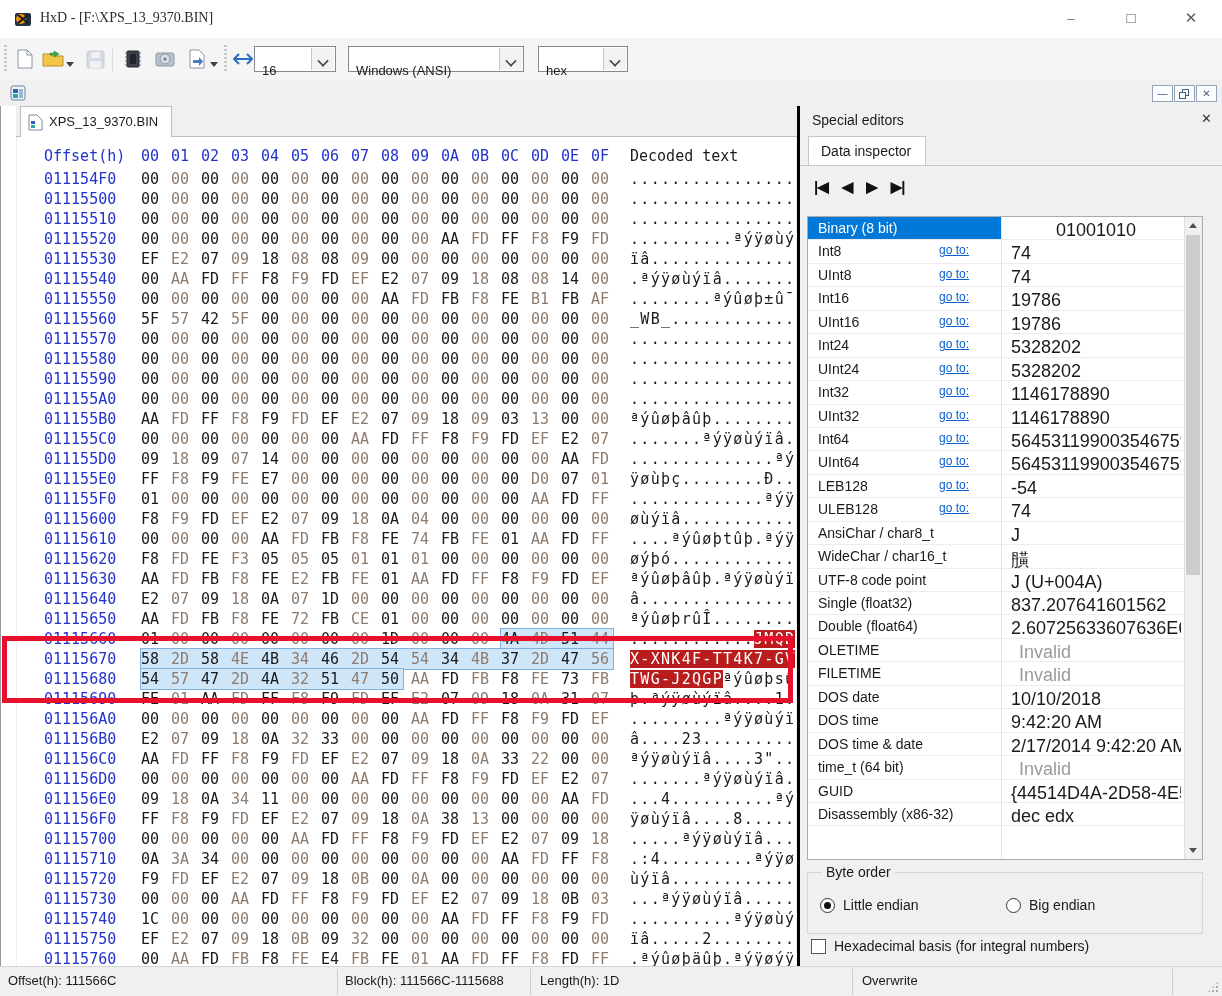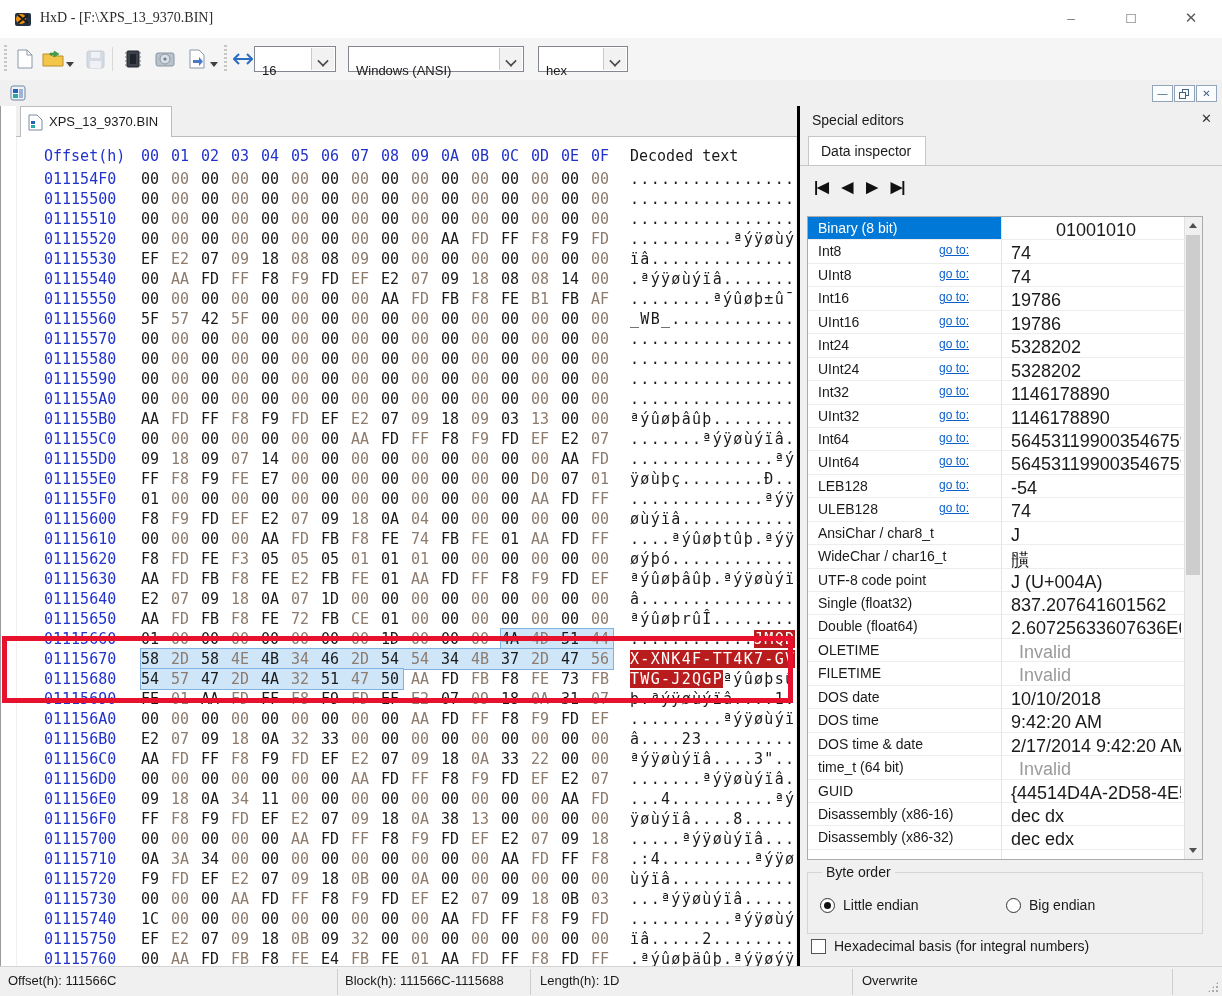--- a/index.html
+++ b/index.html
@@ -576,24 +576,20 @@
         </div>
         <div class="irow">
           <span class="ilabel">time_t (64 bit)</span>
           <span class="ivalue invalid">Invalid</span>
         </div>
         <div class="irow">
           <span class="ilabel">GUID</span>
           <span class="ivalue">{44514D4A-2D58-4E58-4B34</span>
         </div>
         <div class="irow">
-          <span class="ilabel">Disassembly (x86-16)</span>
-          <span class="ivalue">dec dx</span>
-        </div>
-        <div class="irow">
           <span class="ilabel">Disassembly (x86-32)</span>
           <span class="ivalue">dec edx</span>
         </div>
       </div>
     <div class="col-divider"></div>
     <div class="insp-scroll">
       <span class="sb-arrow" style="top:0;width:16px">
           <i class="tri-up"></i>
         </span>
       <span class="sb-thumb" style="top:18px;height:340px;width:14px"></span>

